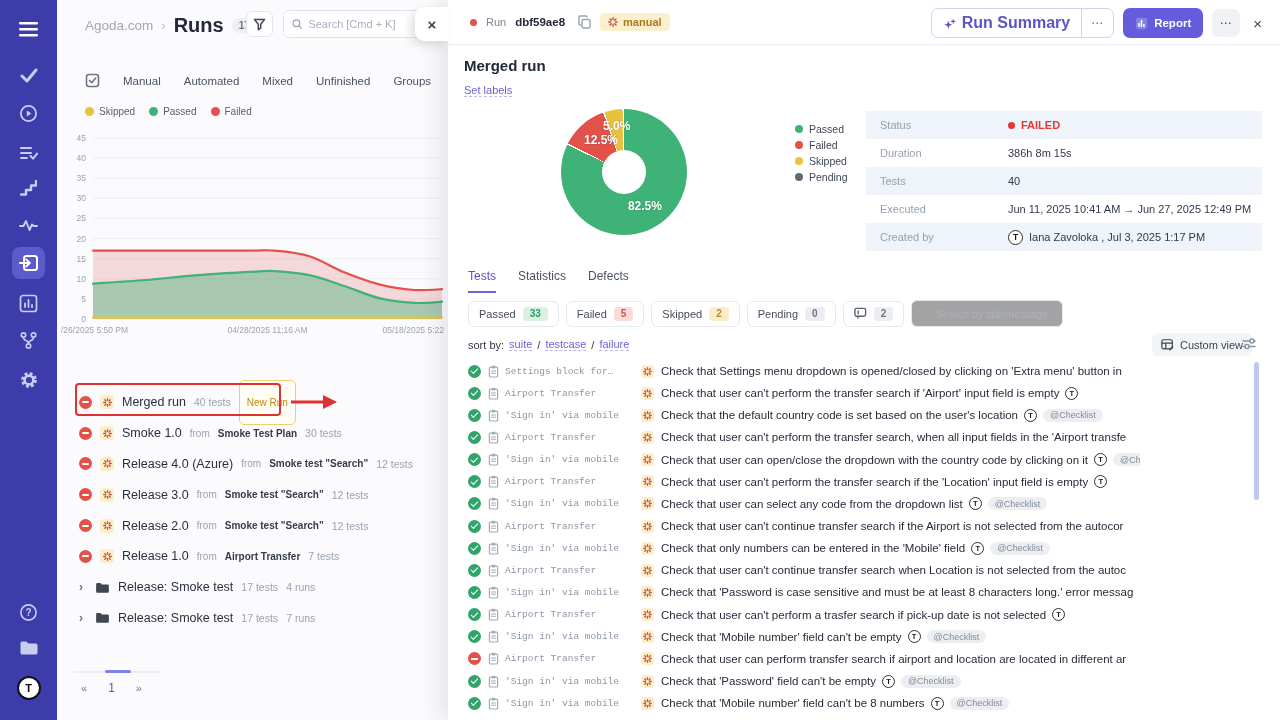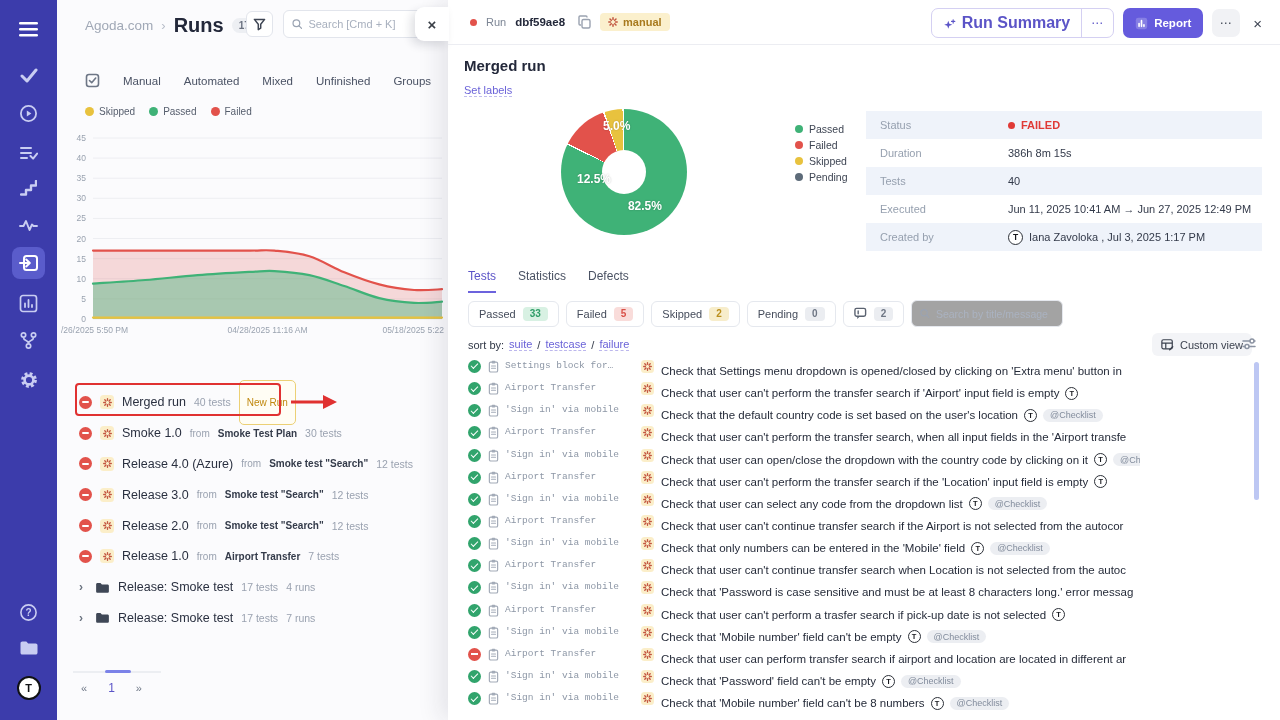--- a/index.html
+++ b/index.html
@@ -119,21 +119,21 @@
   .d-search input { border:none; outline:none; width:100%; font-size:10.5px; font-family:inherit; color:#4a5263; background:transparent; }
   .d-search input::placeholder { color:#aab2c0; }
 
   .sort-row { position:absolute; left:20px; top:338px; font-size:11px; color:#313847; display:flex; gap:5px; align-items:center; }
   .sort-link { color:#6a62d8; border-bottom:1px dashed #bcb7ed; }
   .custom-view { position:absolute; left:704px; top:333px; height:23px; background:#f3f4f7; border-radius:6px;
     display:flex; align-items:center; gap:6px; padding:0 9px; font-size:11px; color:#3d4350; }
   .sliders-ic { position:absolute; left:794px; top:337px; color:#8b93a2; }
 
   .tests-list { position:absolute; left:0; top:360px; width:832px; }
-  .trow { height:22.15px; display:flex; padding-left:20px; }
+  .trow { height:22.15px; display:flex; align-items:center; padding-left:20px; }
   .t-status { width:13px; height:13px; border-radius:50%; flex:none; position:relative; }
   .t-status.passed { background:#31a46c; }
   .t-status.passed::after { content:""; position:absolute; left:3.2px; top:3.4px; width:6px; height:3.2px;
     border-left:1.8px solid #fff; border-bottom:1.8px solid #fff; transform:rotate(-45deg); }
   .t-status.failed { background:#e2524b; }
   .t-status.failed::after { content:""; position:absolute; left:3px; right:3px; top:5.5px; height:2px; background:#fff; }
   .t-clip { margin-left:7px; color:#a3abb8; flex:none; }
   .t-suite { margin-left:6px; width:126px; flex:none; font-family:"Liberation Mono",monospace; font-size:9.5px;
     color:#8d97a6; white-space:nowrap; overflow:hidden; }
   .t-spin { margin-left:10px; }
@@ -505,21 +505,21 @@
       <span class="btn-x">×</span>
     </div>
   </div>
 
   <h1 class="d-title">Merged run</h1>
   <a class="set-labels">Set labels</a>
 
   <div id="donut" style="background: conic-gradient(rgb(63, 178, 119) 0deg, rgb(63, 178, 119) 295.6deg, rgb(255, 255, 255) 295.6deg, rgb(255, 255, 255) 297deg, rgb(226, 82, 75) 297deg, rgb(226, 82, 75) 340.6deg, rgb(255, 255, 255) 340.6deg, rgb(255, 255, 255) 342deg, rgb(232, 194, 62) 342deg, rgb(232, 194, 62) 358.6deg, rgb(255, 255, 255) 358.6deg, rgb(255, 255, 255) 360deg);">
       <div class="hole"></div>
       <span class="donut-label" style="left: 83.8999px; top: 97.1056px;">82.5%</span>
-      <span class="donut-label" style="left: 33px; top: 31.0629px; margin-top: 39px;">12.5%</span>
+      <span class="donut-label" style="left: 40px; top: 31.0629px;">12.5%</span>
       <span class="donut-label" style="left: 55.6476px; top: 16.5786px;">5.0%</span>
     </div>
   <div class="d-legend">
 
       <span class="legend-item">
         <span class="dot" style="background: rgb(63, 178, 119);"></span>
         <span>Passed</span>
       </span>
 
       <span class="legend-item">

